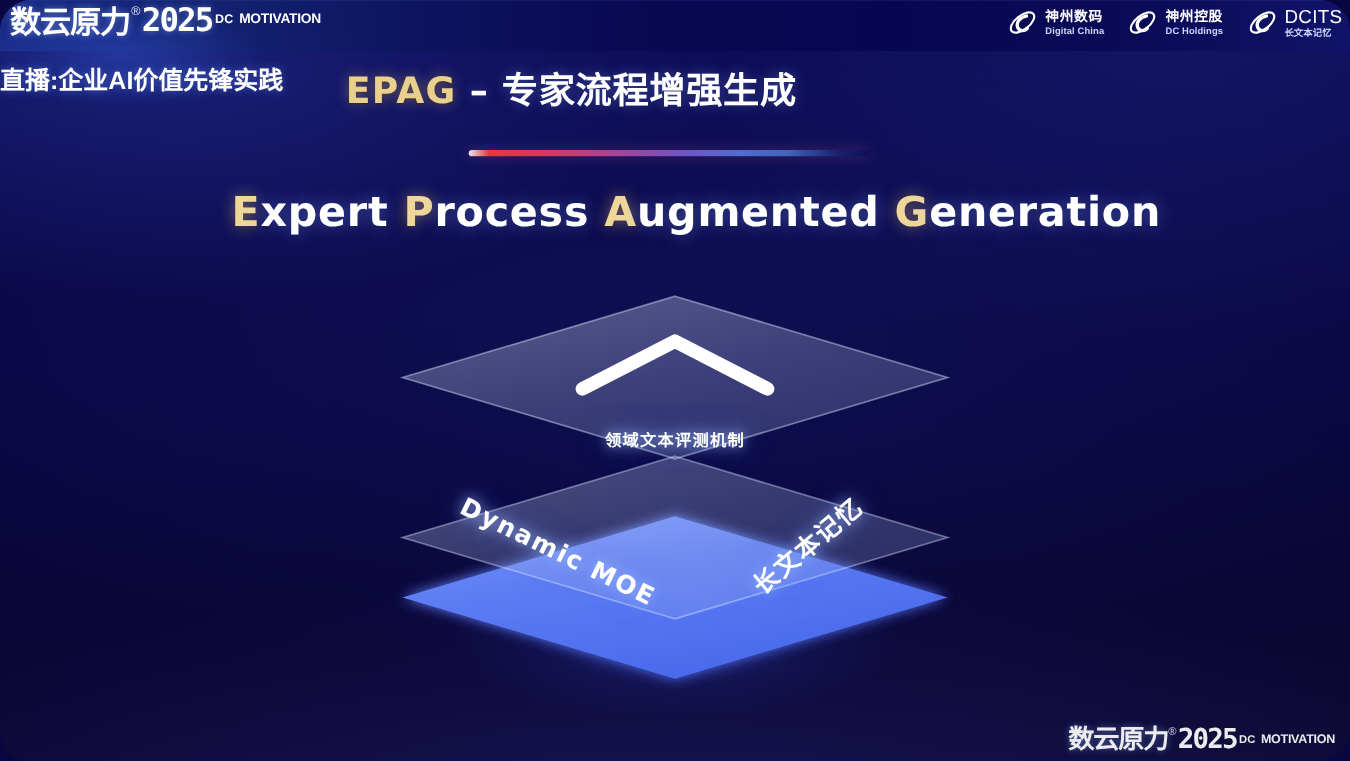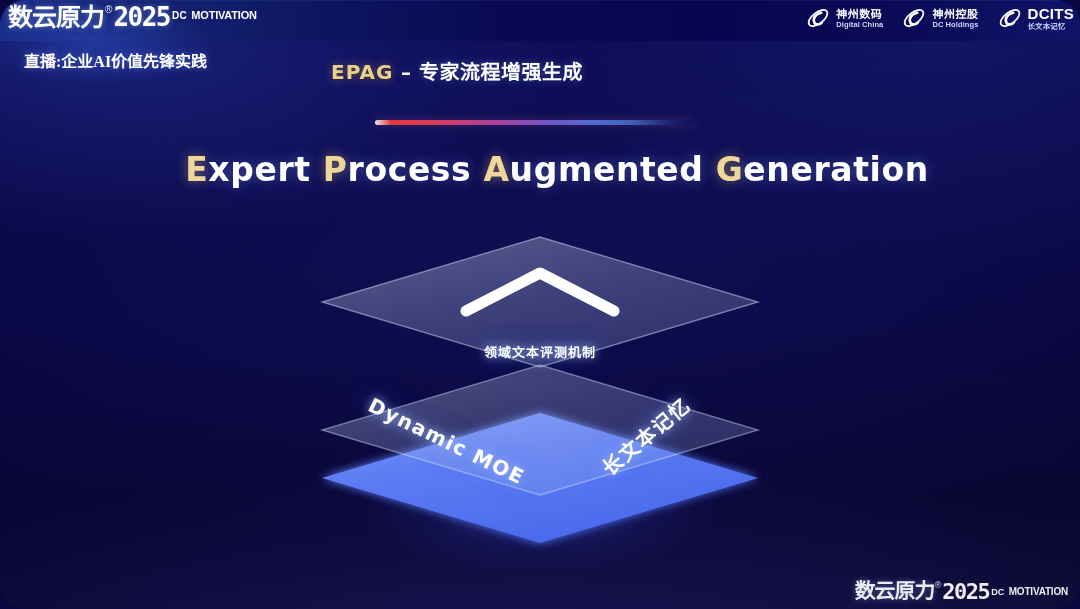--- a/index.html
+++ b/index.html
@@ -42,38 +42,38 @@
   .brand .yr{
     font-family:"DejaVu Sans Mono","Liberation Mono",monospace;
     font-weight:700;font-size:26px;line-height:27px;color:#fff;letter-spacing:-1.5px;
     margin-left:1px;text-shadow:0 0 6px rgba(150,190,255,.5);
   }
   .brand .dcm{margin-left:2px;margin-top:1px;}
   .brand .dc{font-size:10px;font-weight:700;color:#fff;line-height:9px;letter-spacing:.2px;}
   .brand .mot{font-size:11px;font-weight:700;color:#fff;line-height:11px;letter-spacing:-.2px;}
   
   .live{
-    position:absolute;left:24px;top:48px;
-    font-family:Liberation Serif, serif;
-    font-weight:700;font-size:16px;color:#ffffff;letter-spacing:0px;
+    position:absolute;left:0;top:48px;
+    font-family:Liberation Sans, sans-serif;
+    font-weight:700;font-size:20px;color:#ffffff;letter-spacing:0px;
     text-shadow:0 0 8px rgba(120,160,255,.45);
   }
   
   .partners{position:absolute;right:6px;top:5px;display:flex;gap:18px;align-items:center;}
   .plogo{display:flex;align-items:center;gap:5px;}
   .swirl{width:26px;height:26px;display:block;}
   .ptext{display:flex;flex-direction:column;justify-content:space-between;}
   .ptext .p1{font-size:11px;font-weight:700;color:#fff;line-height:12px;letter-spacing:.5px;white-space:nowrap;}
   .ptext .p2{font-size:7.5px;font-weight:700;color:#cdd8ff;line-height:9px;letter-spacing:.1px;white-space:nowrap;}
-  .ptext .big{font-size:15px;font-weight:700;color:#fff;line-height:16px;letter-spacing:.3px;}
+  .ptext .big{font-size:15px;font-weight:400;color:#fff;line-height:16px;letter-spacing:.3px;}
   
   .headline{
     position:absolute;left:0;top:54px;width:914px;text-align:center;
     font-family:"DejaVu Sans","Liberation Sans",sans-serif;
-    font-weight:700;font-size:20px;line-height:36px;letter-spacing:.5px;
+    font-weight:700;font-size:29px;line-height:36px;letter-spacing:.5px;
     white-space:nowrap;
   }
   .headline .epag{
     color:#e9d08d;
     text-shadow:0 0 10px rgba(220,180,90,.45),0 1px 1px rgba(40,20,0,.6);
     letter-spacing:1px;
   }
   .headline .hw{color:#ffffff;text-shadow:0 0 10px rgba(140,175,255,.35);}
   
   .divider{

